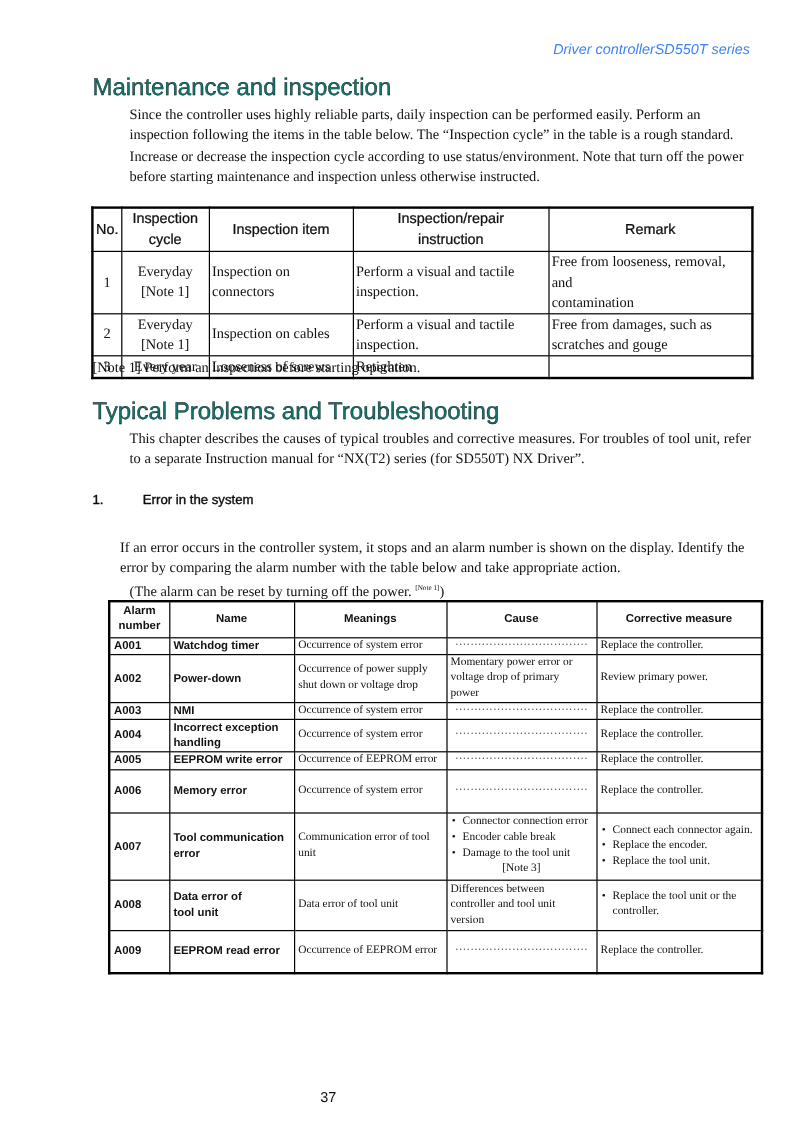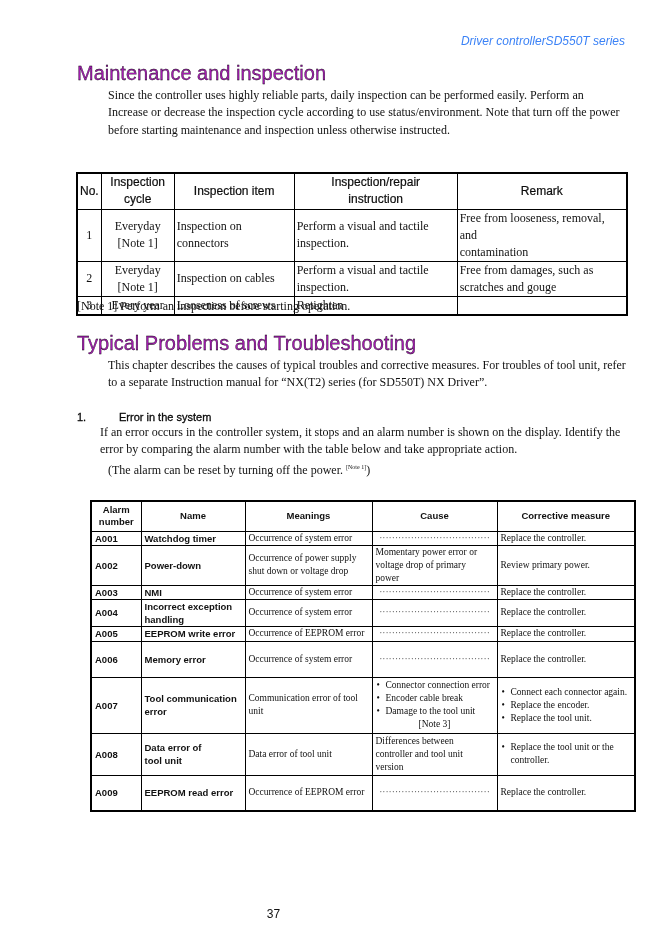--- a/index.html
+++ b/index.html
@@ -9,40 +9,40 @@
       font-family: "Liberation Serif", serif;
     }
     .header-right {
       position: absolute; top: 34px; right: 46px;
       font-family: "Liberation Sans", sans-serif; font-style: italic;
       font-size: 12px; color: #3b82f6;
     }
     .h1 {
       position: absolute; left: 77px;
       font-family: "Liberation Sans", sans-serif; font-size: 20px; font-weight: normal;
-      margin: 0; color: #a21caf; -webkit-text-stroke: 0.3px #000;
+      margin: 0; color: #0f766e; -webkit-text-stroke: 0.3px #000;
     }
     .para {
       position: absolute; left: 108px; width: 520px;
       font-size: 12px; line-height: 17.3px; margin: 0;
     }
     .para p { margin: 0; }
     table { border-collapse: collapse; position: absolute; }
     
     .t1 { left: 76px; top: 172px; width: 552px; border: 2px solid #000; padding-left: 20px; }
     .t1 th, .t1 td { border: 1px solid #000; padding: 0 2px; font-size: 12px; line-height: 17px; vertical-align: middle; }
     .t1 th { font-family: "Liberation Sans", sans-serif; font-weight: normal; font-size: 12px; text-align: center; -webkit-text-stroke: 0.2px #000; line-height: 17px; }
     .t1 td.c { text-align: center; }
     .note1 { position: absolute; left: 77px; top: 299px; font-size: 12px; text-align: center; }
     .sec-title {
       position: absolute; left: 77px; top: 411px;
       font-family: "Liberation Sans", sans-serif; font-size: 11px; -webkit-text-stroke: 0.3px #000;
     }
     .sec-title .num { display: inline-block; width: 42px; }
-    .para2 { position: absolute; left: 100px; top: 424px; width: 530px; font-size: 12px; line-height: 17.3px; }
+    .para2 { position: absolute; left: 100px; top: 448px; width: 530px; font-size: 12px; line-height: 17.3px; }
     .para2 p { margin: 0; }
     .para2 .indent { padding-left: 8px; }
     sup.tiny { font-size: 6px; vertical-align: 5px; }
     
     .t2 { left: 90px; top: 500px; width: 546px; border-top: 2px solid #000; border-bottom: 2.5px solid #000; border-left: 2px solid #000; border-right: 2px solid #000; }
     .t2 th, .t2 td { border: 1px solid #000; padding: 0 3px; font-size: 9.5px; line-height: 13px; vertical-align: middle; }
     .t2 th { font-family: "Liberation Sans", sans-serif; font-weight: bold; text-align: center; font-size: 9.5px; line-height: 12px; }
     .t2 td.code { font-family: "Liberation Sans", sans-serif; font-weight: bold; text-align: left; margin-left: 32px; }
     .t2 td.name { font-family: "Liberation Sans", sans-serif; font-weight: bold; }
     .t2 td.dots { text-align: center; color: #555; letter-spacing: 0px; }
@@ -54,20 +54,21 @@
   </style>
 </head>
 <body>
 
 <div class="header-right">Driver  controllerSD550T  series</div>
 
 <h1 class="h1" style="top:62px;">Maintenance and inspection</h1>
 
 <div class="para" style="top:87px;">
   <p>Since the controller uses highly reliable parts, daily inspection can be performed easily. Perform an</p>
+  <p>inspection following the items in the table below. The “Inspection cycle” in the table is a rough standard.</p>
   <p>Increase or decrease the inspection cycle according to use status/environment. Note that turn off the power</p>
   <p>before starting maintenance and inspection unless otherwise instructed.</p>
 </div>
 
 <table class="t1">
   <colgroup>
     <col style="width:23px">
       <col style="width:73px">
       <col style="width:120px">
       <col style="width:163px">

